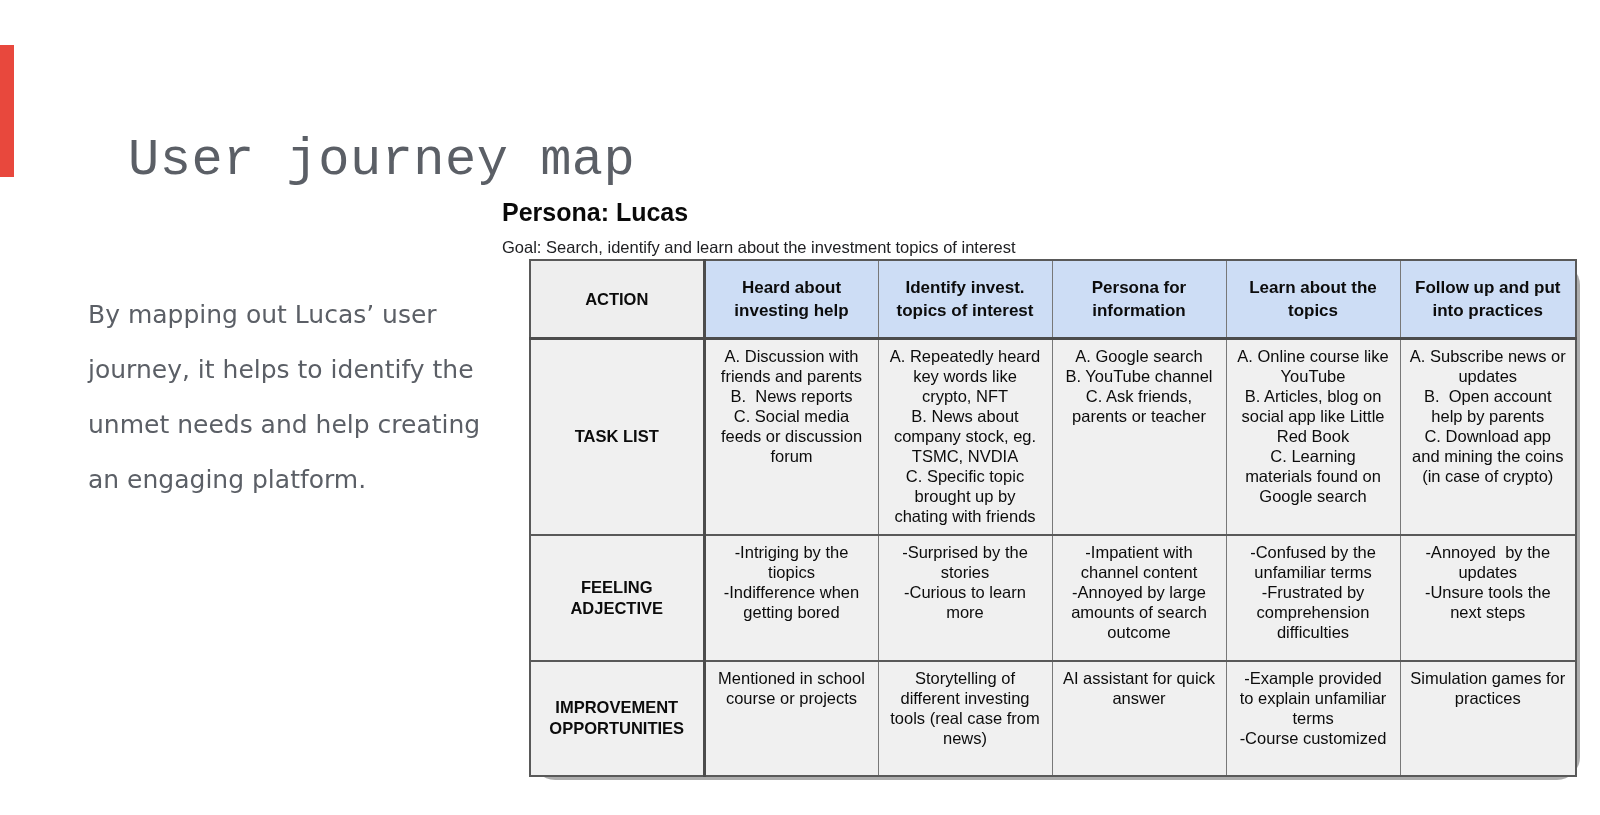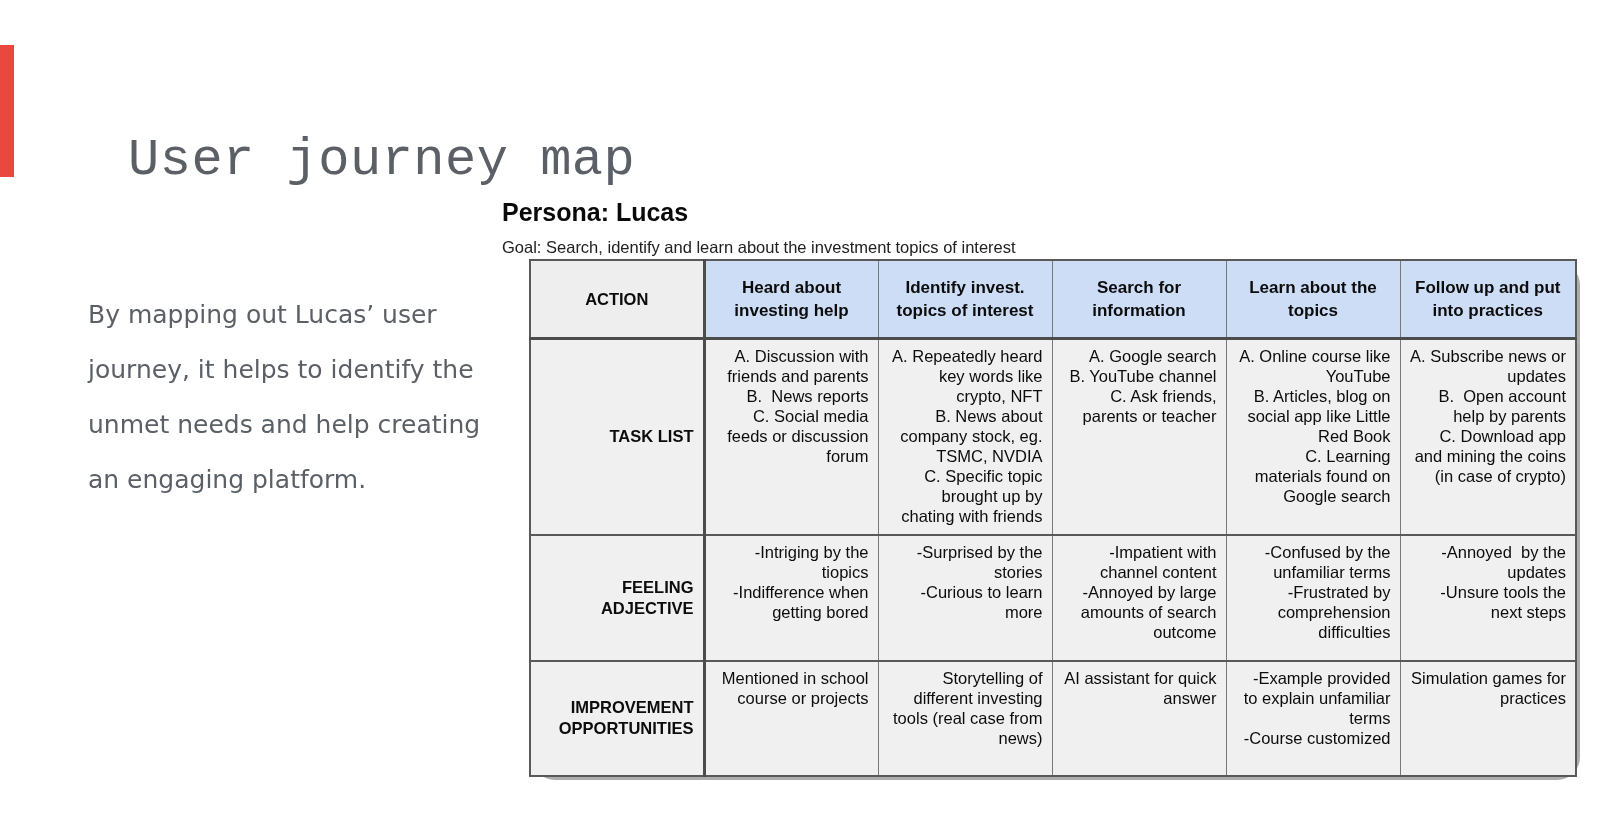--- a/index.html
+++ b/index.html
@@ -68,38 +68,38 @@
     border-radius: 23px;
   }
   .journey-table th, .journey-table td {
     border: 1px solid #787878;
     padding: 6px 9px;
     font-size: 16.5px;
     line-height: 20px;
     color: #0c0c0c;
     background: #f0f0f0;
     vertical-align: top;
-    text-align: right;
+    text-align: center;
     white-space: pre-wrap;
     overflow: hidden;
   }
   .journey-table { border: 2px solid #595959; }
   .journey-table thead th {
     border-bottom: 3px solid #4c4c4c;
     vertical-align: middle;
     text-align: center;
     font-weight: 700;
     height: 64px;
   }
   .journey-table th.stage { background: #cdddf5; font-size: 17px; line-height: 23px; }
   .journey-table th.corner { background: #eeeeee; }
   .journey-table td.row-label {
     border-right: 3px solid #4c4c4c;
     vertical-align: middle;
-    text-align: right;
+    text-align: center;
     font-weight: 700;
     line-height: 21px;
   }
   .journey-table th.corner { border-right: 3px solid #4c4c4c; }
   .journey-table tbody td { border-top: 2px solid #595959; }
   .row-tasklist      { height: 196px; }
   .row-feeling       { height: 126px; }
   .row-improvement   { height: 115px; }
 </style>
 </head>
@@ -121,21 +121,21 @@
     <col style="width:174px">
     <col style="width:174px">
     <col style="width:174px">
     <col style="width:176px">
   </colgroup>
   <thead>
     <tr>
       <th class="corner">ACTION</th>
       <th class="stage">Heard about investing help</th>
       <th class="stage">Identify invest. topics of interest</th>
-      <th class="stage">Search for information</th>
+      <th class="stage">Persona for information</th>
       <th class="stage">Learn about the topics</th>
       <th class="stage">Follow up and put into practices</th>
     </tr>
   </thead>
   <tbody>
     <tr class="row-tasklist">
       <td class="row-label">TASK LIST</td>
       <td>A. Discussion with friends and parents
 B.  News reports
 C. Social media feeds or discussion forum</td>

